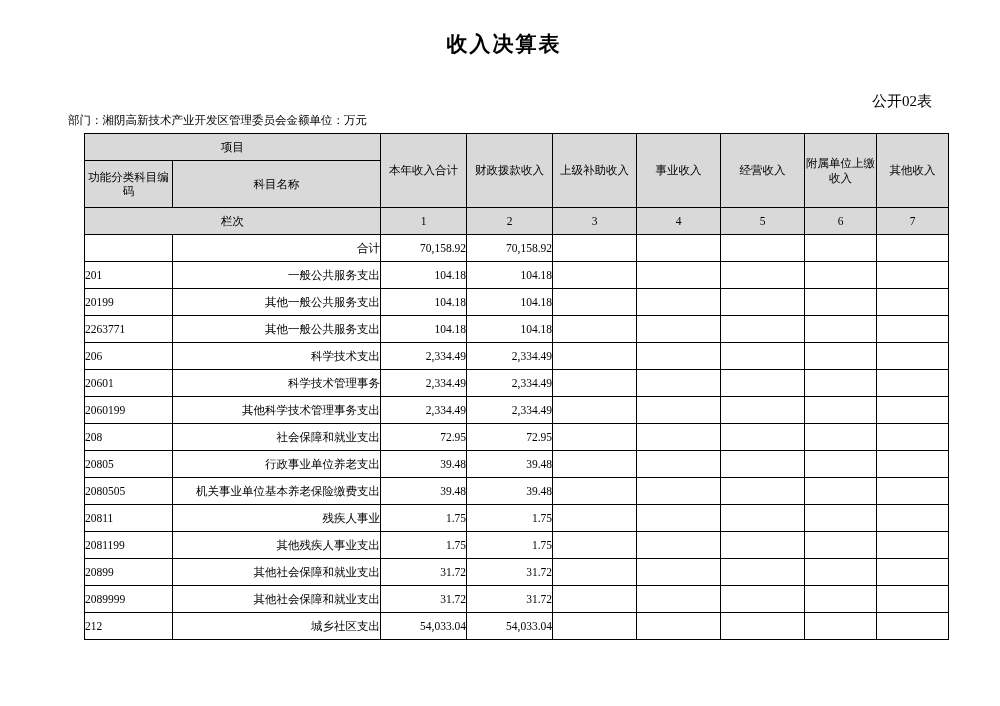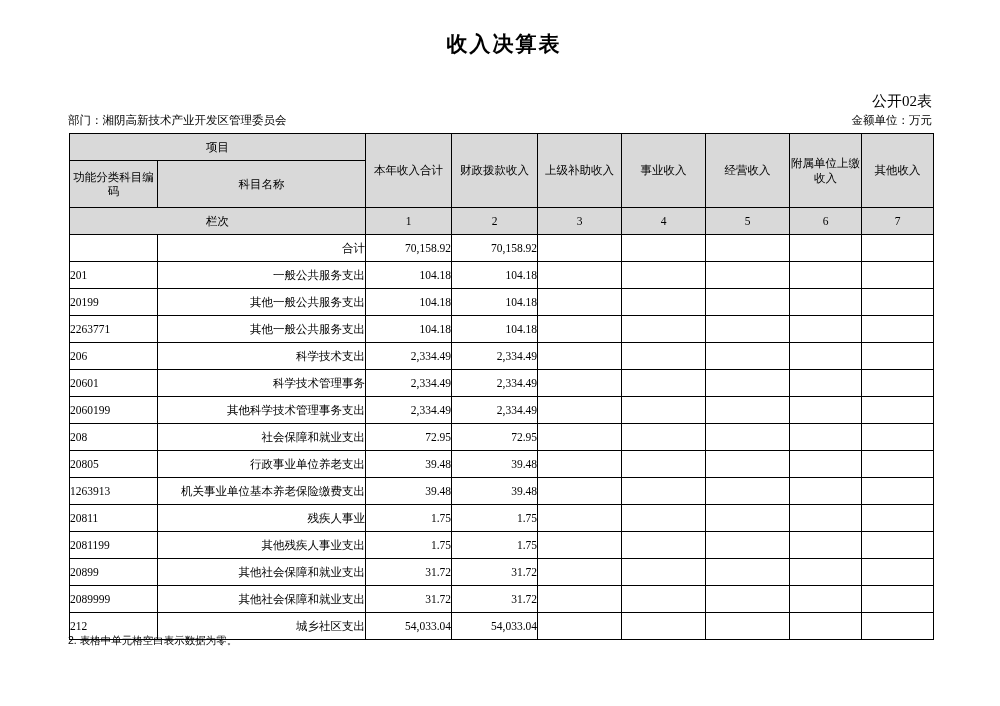--- a/index.html
+++ b/index.html
@@ -35,25 +35,25 @@
     top: 62px;
     font-size: 15px;
   }
   .meta-row {
     position: absolute;
     left: 68px;
     right: 68px;
     top: 83px;
     font-size: 11.5px;
     display: flex;
-    justify-content: space-between;
+    justify-content: flex-start;
   }
   .table-wrap {
     position: absolute;
-    left: 69px;
+    left: 84px;
     top: 103px;
     width: 864px;
   }
   table.fin {
     border-collapse: collapse;
     width: 864px;
     table-layout: fixed;
   }
   table.fin td, table.fin th {
     border: 1px solid #000;
@@ -251,21 +251,21 @@
             <td class="c-name">行政事业单位养老支出</td>
             <td class="c-num">39.48</td>
             <td class="c-num">39.48</td>
             <td class="c-num"></td>
             <td class="c-num"></td>
             <td class="c-num"></td>
             <td class="c-num"></td>
             <td class="c-num"></td>
           </tr>
           <tr>
-            <td class="c-code">1263913</td>
+            <td class="c-code">2080505</td>
             <td class="c-name">机关事业单位基本养老保险缴费支出</td>
             <td class="c-num">39.48</td>
             <td class="c-num">39.48</td>
             <td class="c-num"></td>
             <td class="c-num"></td>
             <td class="c-num"></td>
             <td class="c-num"></td>
             <td class="c-num"></td>
           </tr>
           <tr>
@@ -321,16 +321,15 @@
             <td class="c-num"></td>
             <td class="c-num"></td>
             <td class="c-num"></td>
             <td class="c-num"></td>
           </tr>
         </tbody>
     </table>
   </div>
 
   <div class="notes">
-    <div>2. 表格中单元格空白表示数据为零。</div>
   </div>
 
 </div>
 
 </body></html>

